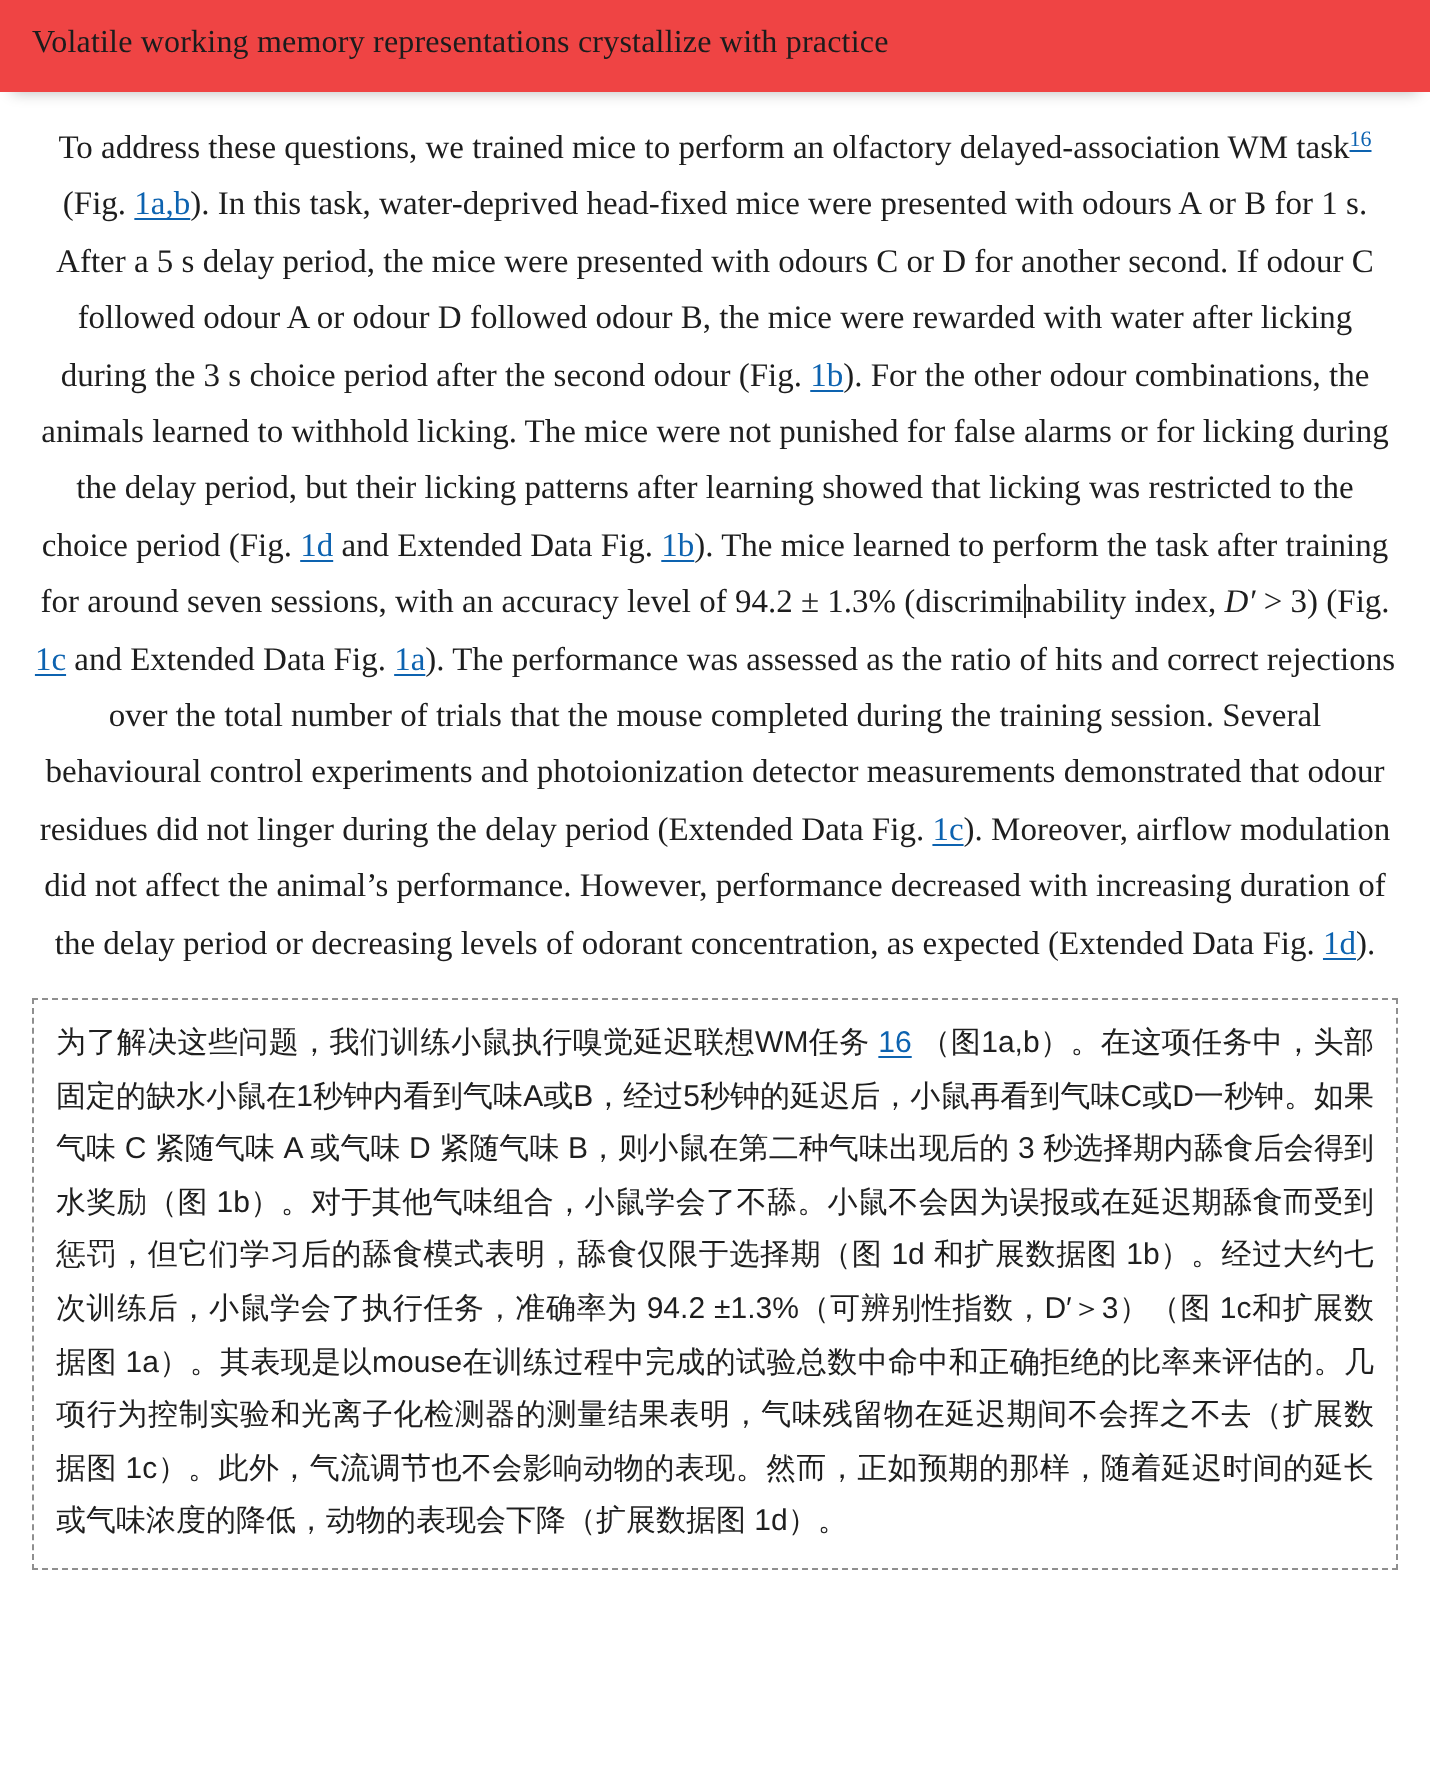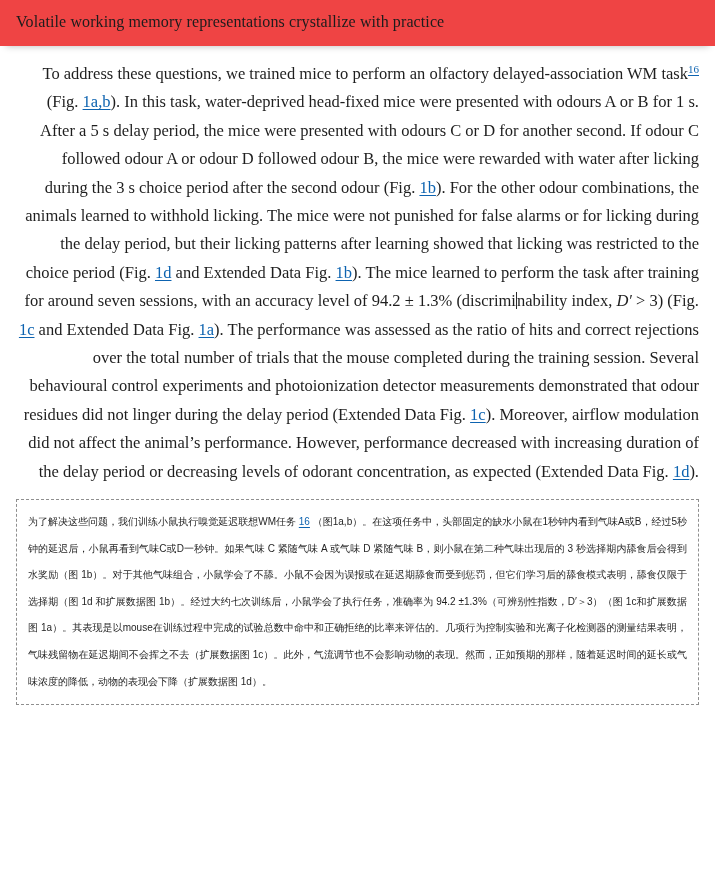--- a/index.html
+++ b/index.html
@@ -24,21 +24,21 @@
     color: #1c1c1c;
     letter-spacing: 0.1px;
   }
   main.article-body {
     padding: 14px 16px 0 16px;
   }
   p.article-text {
     font-size: 16.5px;
     line-height: 28.4px;
     color: #1e1e1e;
-    text-align: right;
+    text-align: center;
     font-family: Liberation Serif, serif;
   }
   a.fig-link {
     color: var(--link-blue, #0d63b0);
     text-decoration: underline;
     text-underline-offset: 2px;
     cursor: pointer;
   }
   sup.ref-sup { line-height: 0; }
   sup.ref-sup a.fig-link { font-size: 11px; }
@@ -50,21 +50,21 @@
     background: #2a2a2a;
     vertical-align: -3px;
   }
   div.translation-box {
     margin: 13px 0 16px 0;
     border: 1px dashed var(--box-border, #8f8f8f);
     padding: 9px 11px;
   }
   p.translation-text {
     font-family: "Liberation Sans", "DejaVu Sans", sans-serif;
-    font-size: 10px;
+    font-size: 15px;
     line-height: 26.6px;
     color: #1f1f1f;
     text-align: justify;
   }
 </style>
 </head>
 <body>
 
 <header class="page-header">
   <h1 class="page-title">Volatile working memory representations crystallize with practice</h1>

